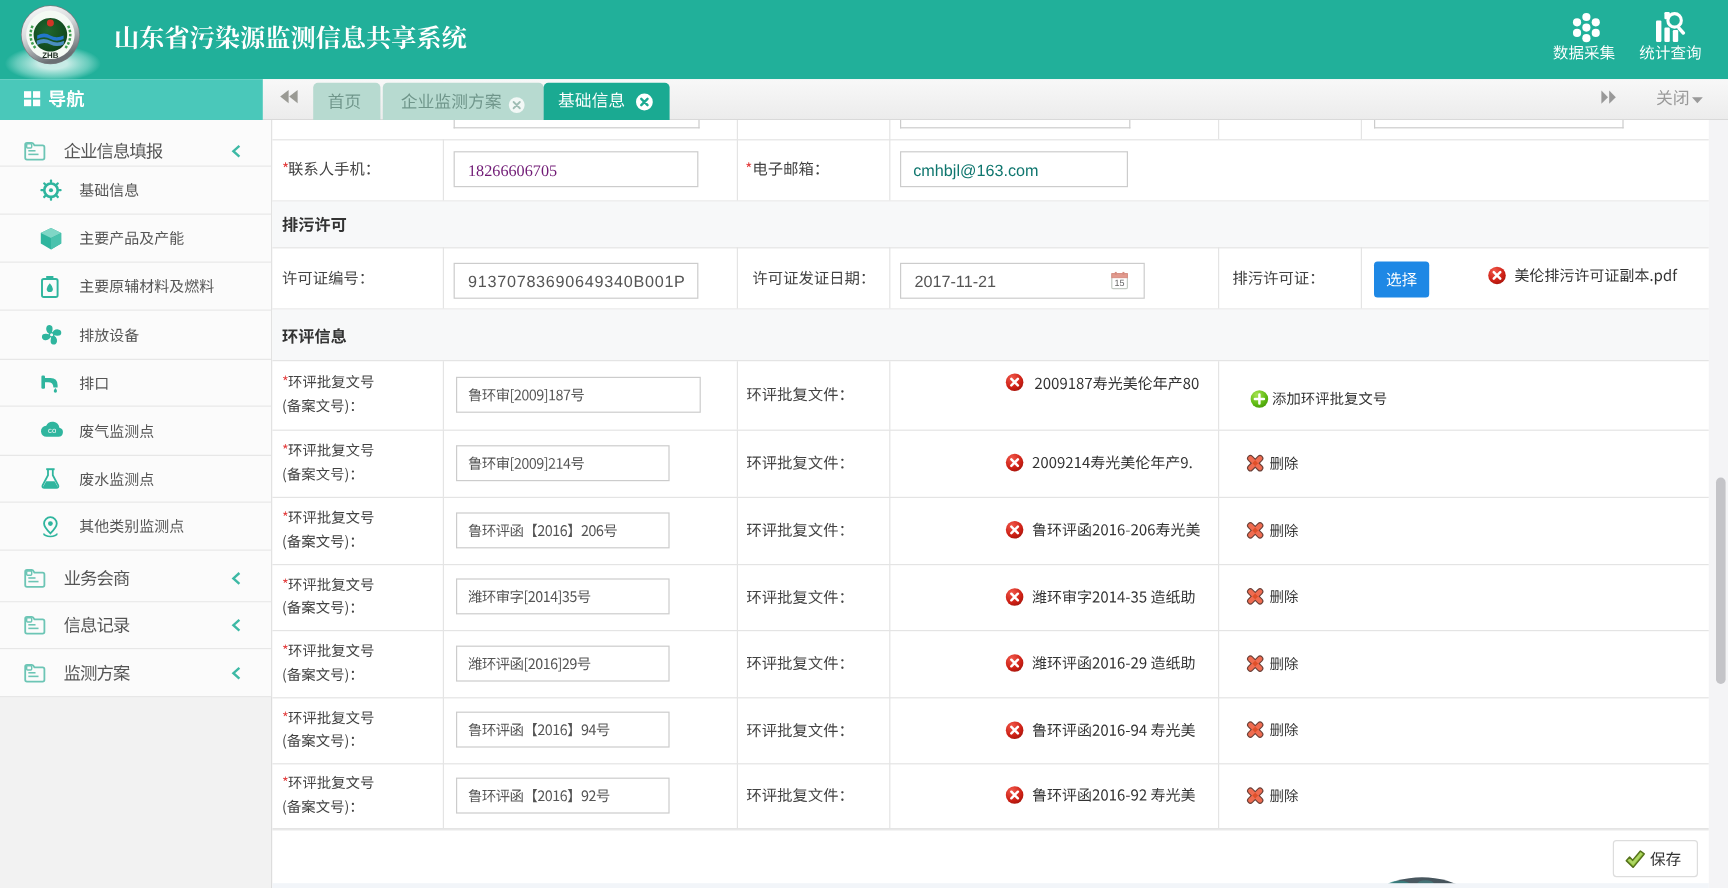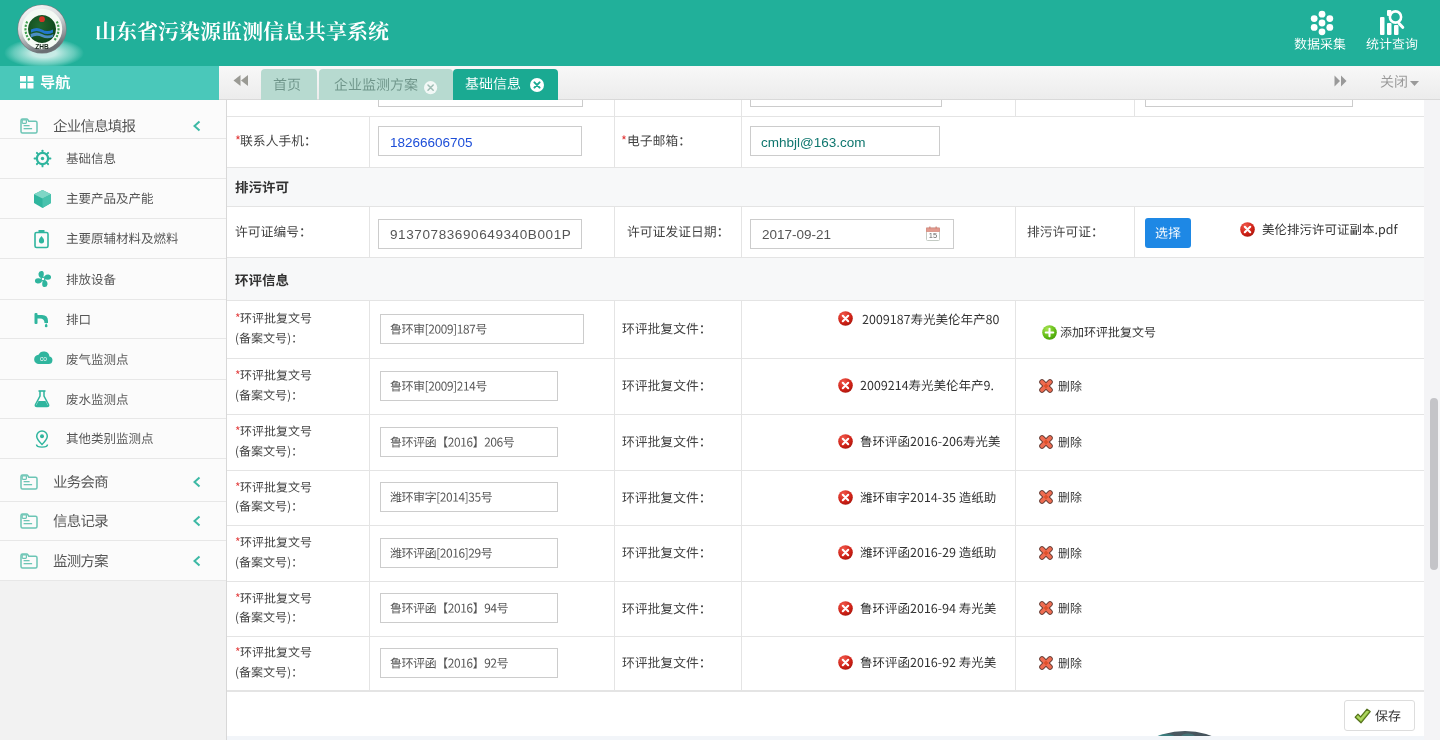--- a/index.html
+++ b/index.html
@@ -259,21 +259,21 @@
 <div class="a" style="left:613.5px;top:115.5px;width:1px;height:51px;background:#e4e4e4"></div>
 <div class="a" style="left:740.5px;top:115.5px;width:1px;height:51px;background:#e4e4e4"></div>
 <div class="a" style="left:369px;top:115.5px;width:1px;height:51px;background:#e4e4e4"></div>
 <svg class="t" style="left:234.7px;top:132.1px" width="7" height="20" viewBox="0 -13.4 7 20">
     <path d="M2 -6 3 -7.2 4 -6 4.6 -6.4 3.7 -7.8 5.1 -8.4 4.9 -9 3.5 -8.7 3.3 -10.2H2.6L2.5 -8.6L1 -9L0.8 -8.4L2.2 -7.8L1.4 -6.4Z" fill="#e23a3a"></path>
   </svg>
 <svg class="t" style="left:239.7px;top:132.1px" width="78" height="20" viewBox="0 -13.4 78 20">
     <path d="M6.2 -10.2C6.7 -9.6 7.2 -8.7 7.5 -8.2L8.3 -8.6C8.1 -9.2 7.5 -10 7 -10.5ZM10.4 -10.5C10.1 -9.8 9.5 -8.8 9 -8.1H5.8V-7.2H8.1V-5.7L8.1 -4.9H5.5V-4H8C7.8 -2.5 7.1 -0.9 5 0.5C5.3 0.6 5.6 0.9 5.7 1.1C7.4 0 8.2 -1.3 8.7 -2.5C9.3 -1 10.4 0.3 11.7 1C11.9 0.8 12.2 0.4 12.4 0.2C10.8 -0.5 9.6 -2.1 9 -4H12.2V-4.9H9.1L9.1 -5.6V-7.2H11.8V-8.1H10C10.4 -8.7 10.9 -9.5 11.4 -10.3ZM0.5 -1.7 0.7 -0.8 4 -1.4V1H4.9V-1.5L5.9 -1.7L5.9 -2.5L4.9 -2.4V-9.3H5.4V-10.2H0.6V-9.3H1.3V-1.8ZM2.2 -9.3H4V-7.5H2.2ZM2.2 -6.7H4V-4.9H2.2ZM2.2 -4.1H4V-2.3L2.2 -2Z M16.5 -2.9C15.8 -1.9 14.7 -1 13.7 -0.4C14 -0.2 14.3 0.1 14.5 0.3C15.5 -0.4 16.7 -1.5 17.4 -2.5ZM20.9 -2.4C22 -1.6 23.3 -0.4 24 0.3L24.8 -0.3C24.1 -1 22.8 -2.2 21.7 -2.9ZM21.3 -5.7C21.6 -5.4 22 -5 22.3 -4.6L16.7 -4.3C18.6 -5.2 20.6 -6.4 22.5 -7.8L21.7 -8.4C21.1 -7.9 20.4 -7.4 19.7 -7L16.6 -6.8C17.5 -7.4 18.4 -8.3 19.3 -9.2C21 -9.3 22.5 -9.6 23.7 -9.9L23.1 -10.7C21 -10.1 17.3 -9.8 14.2 -9.6C14.3 -9.4 14.4 -9 14.4 -8.8C15.5 -8.9 16.7 -8.9 17.9 -9C17.1 -8.2 16.2 -7.4 15.8 -7.2C15.4 -6.9 15.1 -6.7 14.9 -6.7C15 -6.4 15.1 -6 15.1 -5.8C15.4 -5.9 15.8 -6 18.4 -6.1C17.3 -5.4 16.4 -4.9 15.9 -4.7C15.1 -4.3 14.6 -4.1 14.2 -4C14.3 -3.8 14.4 -3.3 14.5 -3.1C14.8 -3.3 15.3 -3.3 18.8 -3.6V-0.3C18.8 -0.1 18.8 -0.1 18.6 -0.1C18.4 -0 17.7 -0 16.9 -0.1C17 0.2 17.2 0.6 17.3 0.9C18.2 0.9 18.8 0.9 19.3 0.7C19.7 0.6 19.8 0.3 19.8 -0.2V-3.7L23 -3.9C23.4 -3.5 23.7 -3.1 23.9 -2.8L24.7 -3.2C24.1 -4 23 -5.2 22 -6.1Z M31.4 -10.7C31.4 -8.7 31.5 -2.5 26.2 0.2C26.4 0.4 26.8 0.7 26.9 1C30.1 -0.7 31.4 -3.6 32 -6.1C32.7 -3.8 34 -0.6 37.2 0.9C37.4 0.7 37.7 0.3 38 0.1C33.4 -1.9 32.6 -7.3 32.4 -8.8C32.5 -9.6 32.5 -10.2 32.5 -10.7Z M39 -4.1V-3.2H44.3V-0.3C44.3 -0.1 44.2 0 43.9 0C43.6 0 42.6 0.1 41.5 0C41.7 0.3 41.9 0.7 42 1C43.3 1 44.1 1 44.6 0.8C45.1 0.7 45.3 0.4 45.3 -0.3V-3.2H50.6V-4.1H45.3V-6.2H49.9V-7.1H45.3V-9.2C46.8 -9.4 48.2 -9.6 49.3 -10L48.6 -10.7C46.7 -10.1 42.9 -9.8 39.9 -9.6C40 -9.4 40.1 -9 40.1 -8.8C41.4 -8.9 42.9 -8.9 44.3 -9.1V-7.1H39.9V-6.2H44.3V-4.1Z M57.6 -10V-5.9C57.6 -3.9 57.4 -1.4 55.7 0.4C55.9 0.5 56.3 0.8 56.4 1C58.2 -0.9 58.5 -3.8 58.5 -5.9V-9.1H60.9V-0.9C60.9 0.2 61 0.5 61.2 0.7C61.4 0.8 61.7 0.9 61.9 0.9C62.1 0.9 62.4 0.9 62.6 0.9C62.9 0.9 63.1 0.8 63.3 0.7C63.5 0.6 63.6 0.4 63.6 0C63.7 -0.3 63.7 -1.3 63.7 -2C63.5 -2.1 63.2 -2.2 63 -2.4C63 -1.5 63 -0.9 62.9 -0.6C62.9 -0.3 62.9 -0.2 62.8 -0.1C62.8 -0 62.7 0 62.6 0C62.4 0 62.3 0 62.2 0C62.1 0 62 -0 62 -0.1C61.9 -0.1 61.9 -0.4 61.9 -0.8V-10ZM54 -10.8V-8H51.9V-7.1H53.9C53.4 -5.3 52.5 -3.3 51.6 -2.2C51.7 -2 52 -1.6 52.1 -1.4C52.8 -2.3 53.5 -3.7 54 -5.2V1H54.9V-4.9C55.4 -4.2 56 -3.4 56.3 -3L56.9 -3.8C56.6 -4.1 55.4 -5.5 54.9 -5.9V-7.1H56.8V-8H54.9V-10.8Z M67.2 -6.2C67.7 -6.2 68.2 -6.6 68.2 -7.2C68.2 -7.8 67.7 -8.1 67.2 -8.1C66.7 -8.1 66.2 -7.8 66.2 -7.2C66.2 -6.6 66.7 -6.2 67.2 -6.2ZM67.2 0.1C67.7 0.1 68.2 -0.3 68.2 -0.9C68.2 -1.5 67.7 -1.9 67.2 -1.9C66.7 -1.9 66.2 -1.5 66.2 -0.9C66.2 -0.3 66.7 0.1 67.2 0.1Z" fill="#424242"></path>
   </svg>
 <div class="a" style="left:378px;top:126px;width:204px;height:30px;background:#fff;border:1px solid #ccc"></div>
-<div class="a" style="left:390px;top:134.5px;width:180px;height:16px;font-size:13.5px;color:#1d4ed8;font-family:Liberation Sans, sans-serif">18266606705</div>
+<div class="a" style="left:390px;top:134.5px;width:180px;height:16px;font-size:13.5px;color:#701a75;font-family:Liberation Serif, serif">18266606705</div>
 <svg class="t" style="left:621px;top:132.1px" width="7" height="20" viewBox="0 -13.4 7 20">
     <path d="M2 -6 3 -7.2 4 -6 4.6 -6.4 3.7 -7.8 5.1 -8.4 4.9 -9 3.5 -8.7 3.3 -10.2H2.6L2.5 -8.6L1 -9L0.8 -8.4L2.2 -7.8L1.4 -6.4Z" fill="#e23a3a"></path>
   </svg>
 <svg class="t" style="left:626.5px;top:132.1px" width="66" height="20" viewBox="0 -13.4 66 20">
     <path d="M5.8 -5.2V-3.4H2.6V-5.2ZM6.8 -5.2H10.1V-3.4H6.8ZM5.8 -6.1H2.6V-7.9H5.8ZM6.8 -6.1V-7.9H10.1V-6.1ZM1.6 -8.9V-1.7H2.6V-2.4H5.8V-1.1C5.8 0.4 6.2 0.8 7.6 0.8C8 0.8 10.1 0.8 10.5 0.8C11.8 0.8 12.1 0.1 12.3 -1.8C12 -1.9 11.6 -2.1 11.4 -2.3C11.3 -0.6 11.1 -0.2 10.4 -0.2C10 -0.2 8.1 -0.2 7.7 -0.2C6.9 -0.2 6.8 -0.3 6.8 -1.1V-2.4H11.1V-8.9H6.8V-10.7H5.8V-8.9Z M18.8 -6.9V-5.1H13.5V-4.1H18.8V-0.3C18.8 -0 18.7 0 18.4 0.1C18.1 0.1 17.2 0.1 16.1 0C16.3 0.3 16.5 0.7 16.6 1C17.8 1 18.6 1 19.1 0.8C19.6 0.7 19.8 0.4 19.8 -0.2V-4.1H25V-5.1H19.8V-6.4C21.2 -7.2 22.9 -8.3 24 -9.4L23.2 -9.9L23 -9.9H14.7V-8.9H22C21.1 -8.2 19.8 -7.4 18.8 -6.9Z M27.5 -4.4H29.1V-1.5H27.5ZM27.5 -5.2V-7.9H29.1V-5.2ZM31.5 -4.4V-1.5H30V-4.4ZM31.5 -5.2H30V-7.9H31.5ZM29.1 -10.7V-8.8H26.7V0.2H27.5V-0.6H31.5V0H32.4V-8.8H30V-10.7ZM33.6 -10.1V1H34.5V-9.2H36.5C36.2 -8.1 35.7 -6.8 35.2 -5.7C36.4 -4.6 36.7 -3.6 36.7 -2.8C36.7 -2.4 36.6 -2 36.3 -1.8C36.2 -1.7 36 -1.7 35.8 -1.7C35.5 -1.7 35.2 -1.7 34.8 -1.7C34.9 -1.4 35 -1.1 35 -0.8C35.4 -0.8 35.9 -0.8 36.2 -0.8C36.5 -0.9 36.8 -0.9 37 -1.1C37.4 -1.4 37.6 -2 37.6 -2.8C37.6 -3.6 37.3 -4.6 36.1 -5.8C36.7 -7.1 37.3 -8.5 37.7 -9.7L37.1 -10.1L36.9 -10.1Z M45.7 -3.8H49.1V-2.4H45.7ZM45.7 -4.5V-5.8H49.1V-4.5ZM45.7 -1.7H49.1V-0.4H45.7ZM44.8 -6.6V1H45.7V0.4H49.1V0.9H50.1V-6.6ZM40.8 -10.8C40.4 -9.5 39.7 -8.2 38.9 -7.4C39.1 -7.3 39.5 -7 39.7 -6.9C40.1 -7.3 40.5 -8 40.9 -8.7H41.4C41.7 -8.2 41.9 -7.6 42 -7.1H41.4V-5.7H39.2V-4.8H41.2C40.7 -3.4 39.7 -1.9 38.8 -1.1C39.1 -0.9 39.3 -0.6 39.4 -0.3C40.1 -1.1 40.8 -2.2 41.4 -3.3V1H42.3V-3.3C42.9 -2.7 43.5 -2 43.8 -1.6L44.4 -2.4C44.1 -2.7 42.9 -3.8 42.3 -4.3V-4.8H44.4V-5.7H42.3V-7.1L42.9 -7.3C42.8 -7.7 42.6 -8.2 42.4 -8.7H44.6V-9.5H41.3C41.4 -9.9 41.6 -10.2 41.7 -10.6ZM45.8 -10.8C45.4 -9.5 44.7 -8.3 43.9 -7.5C44.1 -7.4 44.5 -7.1 44.7 -7C45.2 -7.4 45.6 -8 45.9 -8.7H46.7C47.1 -8.1 47.6 -7.4 47.7 -7L48.6 -7.3C48.4 -7.7 48.1 -8.2 47.7 -8.7H50.5V-9.5H46.3C46.5 -9.9 46.6 -10.2 46.7 -10.6Z M54.4 -6.2C54.9 -6.2 55.4 -6.6 55.4 -7.2C55.4 -7.8 54.9 -8.1 54.4 -8.1C53.9 -8.1 53.4 -7.8 53.4 -7.2C53.4 -6.6 53.9 -6.2 54.4 -6.2ZM54.4 0.1C54.9 0.1 55.4 -0.3 55.4 -0.9C55.4 -1.5 54.9 -1.9 54.4 -1.9C53.9 -1.9 53.4 -1.5 53.4 -0.9C53.4 -0.3 53.9 0.1 54.4 0.1Z" fill="#424242"></path>
   </svg>
 <div class="a" style="left:750px;top:126px;width:190px;height:30px;background:#fff;border:1px solid #ccc"></div>
 <div class="a" style="left:761px;top:134.5px;width:180px;height:16px;font-size:13.5px;color:#0f766e;font-family:'Liberation Sans',sans-serif">cmhbjl@163.com</div>
 <div class="a" style="left:227px;top:167.5px;width:1197px;height:38px;background:#f7f8f9"></div>
 <div class="a" style="left:227px;top:206px;width:1197px;height:1px;background:#e4e4e4"></div>
@@ -288,21 +288,21 @@
 <div class="a" style="left:1133.5px;top:206px;width:1px;height:51px;background:#e4e4e4"></div>
 <svg class="t" style="left:234.5px;top:222.6px" width="78" height="20" viewBox="0 -13.4 78 20">
     <path d="M1.5 -9.8C2.2 -9.2 3.1 -8.3 3.5 -7.8L4.1 -8.5C3.7 -9 2.8 -9.8 2.2 -10.4ZM4.6 -4.6V-3.7H8V1H9V-3.7H12.3V-4.6H9V-7.8H11.8V-8.7H6.7C6.9 -9.3 7.1 -9.9 7.2 -10.6L6.2 -10.8C5.9 -9 5.4 -7.3 4.5 -6.2C4.7 -6.1 5.2 -5.9 5.4 -5.8C5.8 -6.3 6.1 -7 6.4 -7.8H8V-4.6ZM2.6 0.6C2.8 0.4 3.1 0.2 5.2 -1.3C5.1 -1.5 5 -1.8 4.9 -2.1L3.5 -1.1V-6.8H0.6V-5.8H2.6V-1.2C2.6 -0.7 2.3 -0.4 2.1 -0.2C2.3 -0 2.6 0.4 2.6 0.6Z M13.5 -9.8V-8.9H22.4V-0.4C22.4 -0.1 22.3 -0 22 0C21.7 0 20.6 0 19.6 -0C19.8 0.2 19.9 0.7 20 1C21.3 1 22.2 1 22.7 0.8C23.2 0.7 23.4 0.3 23.4 -0.4V-8.9H24.9V-9.8ZM15.8 -6.1H19.1V-3.1H15.8ZM14.8 -7V-1.2H15.8V-2.2H20.1V-7Z M26.9 -9.8C27.6 -9.2 28.5 -8.4 28.9 -7.9L29.6 -8.5C29.1 -9.1 28.2 -9.9 27.5 -10.4ZM30.1 -0.4V0.5H37.9V-0.4H34.9V-4.6H37.4V-5.5H34.9V-8.9H37.6V-9.8H30.5V-8.9H33.9V-0.4H32.2V-6.6H31.2V-0.4ZM26.2 -6.7V-5.8H28V-1.4C28 -0.7 27.6 -0.2 27.3 0C27.5 0.2 27.8 0.5 27.9 0.7C28.1 0.4 28.5 0.1 30.6 -1.6C30.5 -1.8 30.3 -2.2 30.3 -2.4L29 -1.4V-6.7Z M38.9 -0.7 39.1 0.2C40.2 -0.2 41.5 -0.8 42.8 -1.3L42.6 -2.1C41.3 -1.5 39.9 -1 38.9 -0.7ZM39.2 -5.4C39.4 -5.5 39.7 -5.6 41 -5.8C40.5 -4.9 40.1 -4.3 39.9 -4C39.5 -3.6 39.2 -3.2 39 -3.2C39.1 -2.9 39.2 -2.5 39.3 -2.3C39.5 -2.5 39.9 -2.6 42.7 -3.3C42.7 -3.5 42.7 -3.8 42.7 -4.1L40.5 -3.6C41.4 -4.8 42.3 -6.2 43.1 -7.6L42.3 -8.1C42.1 -7.6 41.8 -7.1 41.5 -6.6L40.1 -6.5C40.8 -7.6 41.5 -9 42.1 -10.4L41.2 -10.8C40.7 -9.2 39.8 -7.5 39.6 -7.1C39.3 -6.7 39.1 -6.3 38.9 -6.3C39 -6.1 39.1 -5.6 39.2 -5.4ZM46.4 -4.5V-2.6H45.3V-4.5ZM47 -4.5H47.9V-2.6H47ZM44.6 -5.3V0.9H45.3V-1.8H46.4V0.6H47V-1.8H47.9V0.6H48.6V-1.8H49.5V0.1C49.5 0.2 49.5 0.2 49.4 0.2C49.3 0.2 49.1 0.2 48.8 0.2C48.9 0.4 49 0.7 49 0.9C49.5 0.9 49.8 0.9 50 0.8C50.3 0.7 50.3 0.4 50.3 0.1V-5.3L49.5 -5.3ZM48.6 -4.5H49.5V-2.6H48.6ZM46.1 -10.6C46.3 -10.2 46.6 -9.8 46.7 -9.4H43.7V-6.6C43.7 -4.6 43.6 -1.8 42.4 0.3C42.6 0.4 43 0.6 43.2 0.8C44.4 -1.3 44.6 -4.3 44.6 -6.4H50.2V-9.4H47.7C47.6 -9.8 47.3 -10.4 47 -10.8ZM44.6 -8.6H49.3V-7.2H44.6Z M54.5 -9.4H60.6V-7.6H54.5ZM53.6 -10.2V-6.8H61.6V-10.2ZM52 -5.6V-4.7H54.6C54.4 -4 54.1 -3.1 53.8 -2.4H60.5C60.3 -1 60 -0.2 59.7 0C59.5 0.1 59.4 0.1 59.1 0.1C58.7 0.1 57.8 0.1 56.9 0C57.1 0.3 57.2 0.7 57.2 0.9C58.1 1 58.9 1 59.4 1C59.9 1 60.2 0.9 60.5 0.6C61 0.2 61.3 -0.7 61.6 -2.9C61.6 -3 61.6 -3.3 61.6 -3.3H55.2L55.7 -4.7H63.1V-5.6Z M67.2 -6.2C67.7 -6.2 68.2 -6.6 68.2 -7.2C68.2 -7.8 67.7 -8.1 67.2 -8.1C66.7 -8.1 66.2 -7.8 66.2 -7.2C66.2 -6.6 66.7 -6.2 67.2 -6.2ZM67.2 0.1C67.7 0.1 68.2 -0.3 68.2 -0.9C68.2 -1.5 67.7 -1.9 67.2 -1.9C66.7 -1.9 66.2 -1.5 66.2 -0.9C66.2 -0.3 66.7 0.1 67.2 0.1Z" fill="#424242"></path>
   </svg>
 <div class="a" style="left:378px;top:219px;width:204px;height:30px;background:#fff;border:1px solid #ccc"></div>
 <div class="a" style="left:390px;top:226.5px;width:205px;height:16px;font-size:13.5px;letter-spacing:0.6px;color:#555;font-family:'Liberation Sans',sans-serif">91370783690649340B001P</div>
 <svg class="t" style="left:626.5px;top:222.6px" width="104" height="20" viewBox="0 -13.4 104 20">
     <path d="M1.5 -9.8C2.2 -9.2 3.1 -8.3 3.5 -7.8L4.1 -8.5C3.7 -9 2.8 -9.8 2.2 -10.4ZM4.6 -4.6V-3.7H8V1H9V-3.7H12.3V-4.6H9V-7.8H11.8V-8.7H6.7C6.9 -9.3 7.1 -9.9 7.2 -10.6L6.2 -10.8C5.9 -9 5.4 -7.3 4.5 -6.2C4.7 -6.1 5.2 -5.9 5.4 -5.8C5.8 -6.3 6.1 -7 6.4 -7.8H8V-4.6ZM2.6 0.6C2.8 0.4 3.1 0.2 5.2 -1.3C5.1 -1.5 5 -1.8 4.9 -2.1L3.5 -1.1V-6.8H0.6V-5.8H2.6V-1.2C2.6 -0.7 2.3 -0.4 2.1 -0.2C2.3 -0 2.6 0.4 2.6 0.6Z M13.5 -9.8V-8.9H22.4V-0.4C22.4 -0.1 22.3 -0 22 0C21.7 0 20.6 0 19.6 -0C19.8 0.2 19.9 0.7 20 1C21.3 1 22.2 1 22.7 0.8C23.2 0.7 23.4 0.3 23.4 -0.4V-8.9H24.9V-9.8ZM15.8 -6.1H19.1V-3.1H15.8ZM14.8 -7V-1.2H15.8V-2.2H20.1V-7Z M26.9 -9.8C27.6 -9.2 28.5 -8.4 28.9 -7.9L29.6 -8.5C29.1 -9.1 28.2 -9.9 27.5 -10.4ZM30.1 -0.4V0.5H37.9V-0.4H34.9V-4.6H37.4V-5.5H34.9V-8.9H37.6V-9.8H30.5V-8.9H33.9V-0.4H32.2V-6.6H31.2V-0.4ZM26.2 -6.7V-5.8H28V-1.4C28 -0.7 27.6 -0.2 27.3 0C27.5 0.2 27.8 0.5 27.9 0.7C28.1 0.4 28.5 0.1 30.6 -1.6C30.5 -1.8 30.3 -2.2 30.3 -2.4L29 -1.4V-6.7Z M47 -10.1C47.6 -9.5 48.3 -8.7 48.7 -8.2L49.4 -8.7C49 -9.2 48.3 -10 47.8 -10.6ZM40.2 -6.7C40.4 -6.8 40.8 -6.9 41.6 -6.9H43.4C42.6 -4.2 41.1 -2.2 38.8 -0.7C39 -0.6 39.4 -0.2 39.5 0C41.2 -1 42.4 -2.3 43.3 -3.9C43.8 -2.9 44.4 -2.1 45.2 -1.4C44.1 -0.6 42.8 -0.1 41.5 0.2C41.7 0.4 41.9 0.8 42 1C43.4 0.7 44.8 0.1 45.9 -0.8C47.1 0.1 48.5 0.7 50.1 1.1C50.3 0.8 50.5 0.4 50.7 0.2C49.2 -0.1 47.8 -0.6 46.7 -1.4C47.8 -2.4 48.7 -3.6 49.2 -5.3L48.6 -5.6L48.4 -5.5H44C44.2 -6 44.4 -6.4 44.5 -6.9H50.3L50.3 -7.8H44.8C45 -8.7 45.1 -9.6 45.3 -10.6L44.2 -10.8C44.1 -9.8 43.9 -8.8 43.7 -7.8H41.3C41.7 -8.5 42 -9.4 42.3 -10.2L41.3 -10.4C41 -9.4 40.5 -8.4 40.4 -8.1C40.2 -7.8 40.1 -7.6 39.9 -7.6C40 -7.4 40.2 -6.9 40.2 -6.7ZM45.9 -2C45.1 -2.7 44.4 -3.6 43.9 -4.6H47.9C47.4 -3.6 46.7 -2.7 45.9 -2Z M52.5 -9.8C53.2 -9.2 54.1 -8.4 54.5 -7.9L55.2 -8.5C54.7 -9.1 53.8 -9.9 53.1 -10.4ZM55.7 -0.4V0.5H63.5V-0.4H60.5V-4.6H63V-5.5H60.5V-8.9H63.2V-9.8H56.1V-8.9H59.5V-0.4H57.8V-6.6H56.8V-0.4ZM51.8 -6.7V-5.8H53.6V-1.4C53.6 -0.7 53.2 -0.2 52.9 0C53.1 0.2 53.4 0.5 53.5 0.7C53.7 0.4 54.1 0.1 56.2 -1.6C56.1 -1.8 55.9 -2.2 55.9 -2.4L54.6 -1.4V-6.7Z M67.2 -4.5H73.6V-0.9H67.2ZM67.2 -5.5V-8.9H73.6V-5.5ZM66.3 -9.9V0.9H67.2V0.1H73.6V0.8H74.6V-9.9Z M79.1 -1.8C78.7 -1 78 -0.1 77.3 0.5C77.5 0.6 77.9 0.9 78.1 1C78.8 0.4 79.5 -0.6 80 -1.6ZM80.9 -1.4C81.4 -0.8 82 0 82.2 0.5L83 0.1C82.8 -0.4 82.2 -1.2 81.7 -1.8ZM87.7 -9.2V-7.2H85.1V-9.2ZM84.2 -10.1V-5.5C84.2 -3.6 84.1 -1.2 83 0.5C83.3 0.6 83.7 0.9 83.8 1.1C84.6 -0.1 84.9 -1.8 85 -3.3H87.7V-0.2C87.7 -0 87.7 0 87.5 0.1C87.3 0.1 86.6 0.1 86 0C86.1 0.3 86.2 0.7 86.3 1C87.2 1 87.8 1 88.2 0.8C88.6 0.6 88.7 0.3 88.7 -0.2V-10.1ZM87.7 -6.3V-4.2H85.1C85.1 -4.6 85.1 -5.1 85.1 -5.5V-6.3ZM81.8 -10.6V-9H79.4V-10.6H78.6V-9H77.5V-8.2H78.6V-3H77.3V-2.1H83.6V-3H82.6V-8.2H83.6V-9H82.6V-10.6ZM79.4 -8.2H81.8V-7.1H79.4ZM79.4 -6.3H81.8V-5H79.4ZM79.4 -4.2H81.8V-3H79.4Z M92.8 -6.2C93.3 -6.2 93.8 -6.6 93.8 -7.2C93.8 -7.8 93.3 -8.1 92.8 -8.1C92.3 -8.1 91.8 -7.8 91.8 -7.2C91.8 -6.6 92.3 -6.2 92.8 -6.2ZM92.8 0.1C93.3 0.1 93.8 -0.3 93.8 -0.9C93.8 -1.5 93.3 -1.9 92.8 -1.9C92.3 -1.9 91.8 -1.5 91.8 -0.9C91.8 -0.3 92.3 0.1 92.8 0.1Z" fill="#424242"></path>
   </svg>
 <div class="a" style="left:750px;top:219px;width:204px;height:30px;background:#fff;border:1px solid #ccc"></div>
-<div class="a" style="left:762px;top:226.5px;width:150px;height:16px;font-size:13.5px;color:#555;font-family:'Liberation Sans',sans-serif">2017-09-21</div>
+<div class="a" style="left:762px;top:226.5px;width:150px;height:16px;font-size:13.5px;color:#555;font-family:'Liberation Sans',sans-serif">2017-11-21</div>
 <svg class="t" style="left:925.5px;top:226px" width="14" height="15" viewBox="0 0 14 15">
     <rect x="0.5" y="2" width="13" height="12.5" rx="1" fill="#fff" stroke="#c3cac3" stroke-width="1"></rect>
     <rect x="0.5" y="2" width="13" height="3.4" fill="#e29a8e" stroke="#d68c80" stroke-width="0.8"></rect>
     <rect x="3" y="0.6" width="1.6" height="2.4" fill="#d68c80"></rect>
     <rect x="9.4" y="0.6" width="1.6" height="2.4" fill="#d68c80"></rect>
     <text x="7" y="12" font-size="7.5" fill="#666" text-anchor="middle" font-family="Liberation Sans,sans-serif">15</text>
   </svg>
 <svg class="t" style="left:1026.8px;top:222.6px" width="78" height="20" viewBox="0 -13.4 78 20">
     <path d="M2.3 -10.8V-8.2H0.7V-7.3H2.3V-4.5L0.5 -4L0.7 -3L2.3 -3.5V-0.2C2.3 -0 2.3 0 2.1 0.1C2 0.1 1.5 0.1 0.9 0C1.1 0.3 1.2 0.7 1.2 0.9C2 0.9 2.5 0.9 2.8 0.7C3.1 0.6 3.3 0.3 3.3 -0.2V-3.8L4.8 -4.2L4.7 -5.1L3.3 -4.7V-7.3H4.6V-8.2H3.3V-10.8ZM4.9 -3.2V-2.4H7V1H8V-10.7H7V-8.6H5.1V-7.7H7V-5.9H5.2V-5H7V-3.2ZM9.2 -10.7V1H10.1V-2.3H12.3V-3.2H10.1V-5H12V-5.9H10.1V-7.7H12.2V-8.6H10.1V-10.7Z M17.8 -9.9V-9H24.2V-9.9ZM13.9 -9.9C14.7 -9.5 15.8 -8.8 16.4 -8.4L16.9 -9.2C16.4 -9.6 15.3 -10.2 14.5 -10.6ZM13.3 -6.4C14.1 -6 15.2 -5.4 15.7 -5L16.2 -5.8C15.7 -6.1 14.6 -6.7 13.9 -7.1ZM13.8 0.2 14.6 0.9C15.3 -0.3 16.2 -1.9 16.9 -3.3L16.2 -3.9C15.5 -2.5 14.5 -0.8 13.8 0.2ZM16.9 -7V-6.1H18.8C18.6 -5.1 18.3 -3.9 18.1 -3.1H23C22.8 -1.2 22.6 -0.4 22.3 -0.2C22.2 -0 22 -0 21.7 -0C21.3 -0 20.2 -0 19.2 -0.1C19.4 0.1 19.5 0.5 19.6 0.8C20.6 0.8 21.5 0.9 22 0.8C22.5 0.8 22.8 0.7 23.2 0.4C23.6 0 23.8 -1 24 -3.6C24 -3.7 24 -4 24 -4H19.3C19.5 -4.7 19.6 -5.4 19.8 -6.1H25.1V-7Z M27.1 -9.8C27.8 -9.2 28.7 -8.3 29.1 -7.8L29.7 -8.5C29.3 -9 28.4 -9.8 27.8 -10.4ZM30.2 -4.6V-3.7H33.6V1H34.6V-3.7H37.9V-4.6H34.6V-7.8H37.4V-8.7H32.3C32.5 -9.3 32.7 -9.9 32.8 -10.6L31.8 -10.8C31.5 -9 31 -7.3 30.1 -6.2C30.3 -6.1 30.8 -5.9 31 -5.8C31.4 -6.3 31.7 -7 32 -7.8H33.6V-4.6ZM28.2 0.6C28.4 0.4 28.7 0.2 30.8 -1.3C30.7 -1.5 30.6 -1.8 30.5 -2.1L29.1 -1.1V-6.8H26.2V-5.8H28.2V-1.2C28.2 -0.7 27.9 -0.4 27.7 -0.2C27.9 -0 28.2 0.4 28.2 0.6Z M39.1 -9.8V-8.9H48V-0.4C48 -0.1 47.9 -0 47.6 0C47.3 0 46.2 0 45.2 -0C45.4 0.2 45.5 0.7 45.6 1C46.9 1 47.8 1 48.3 0.8C48.8 0.7 49 0.3 49 -0.4V-8.9H50.5V-9.8ZM41.4 -6.1H44.7V-3.1H41.4ZM40.4 -7V-1.2H41.4V-2.2H45.7V-7Z M52.5 -9.8C53.2 -9.2 54.1 -8.4 54.5 -7.9L55.2 -8.5C54.7 -9.1 53.8 -9.9 53.1 -10.4ZM55.7 -0.4V0.5H63.5V-0.4H60.5V-4.6H63V-5.5H60.5V-8.9H63.2V-9.8H56.1V-8.9H59.5V-0.4H57.8V-6.6H56.8V-0.4ZM51.8 -6.7V-5.8H53.6V-1.4C53.6 -0.7 53.2 -0.2 52.9 0C53.1 0.2 53.4 0.5 53.5 0.7C53.7 0.4 54.1 0.1 56.2 -1.6C56.1 -1.8 55.9 -2.2 55.9 -2.4L54.6 -1.4V-6.7Z M67.2 -6.2C67.7 -6.2 68.2 -6.6 68.2 -7.2C68.2 -7.8 67.7 -8.1 67.2 -8.1C66.7 -8.1 66.2 -7.8 66.2 -7.2C66.2 -6.6 66.7 -6.2 67.2 -6.2ZM67.2 0.1C67.7 0.1 68.2 -0.3 68.2 -0.9C68.2 -1.5 67.7 -1.9 67.2 -1.9C66.7 -1.9 66.2 -1.5 66.2 -0.9C66.2 -0.3 66.7 0.1 67.2 0.1Z" fill="#424242"></path>
   </svg>

